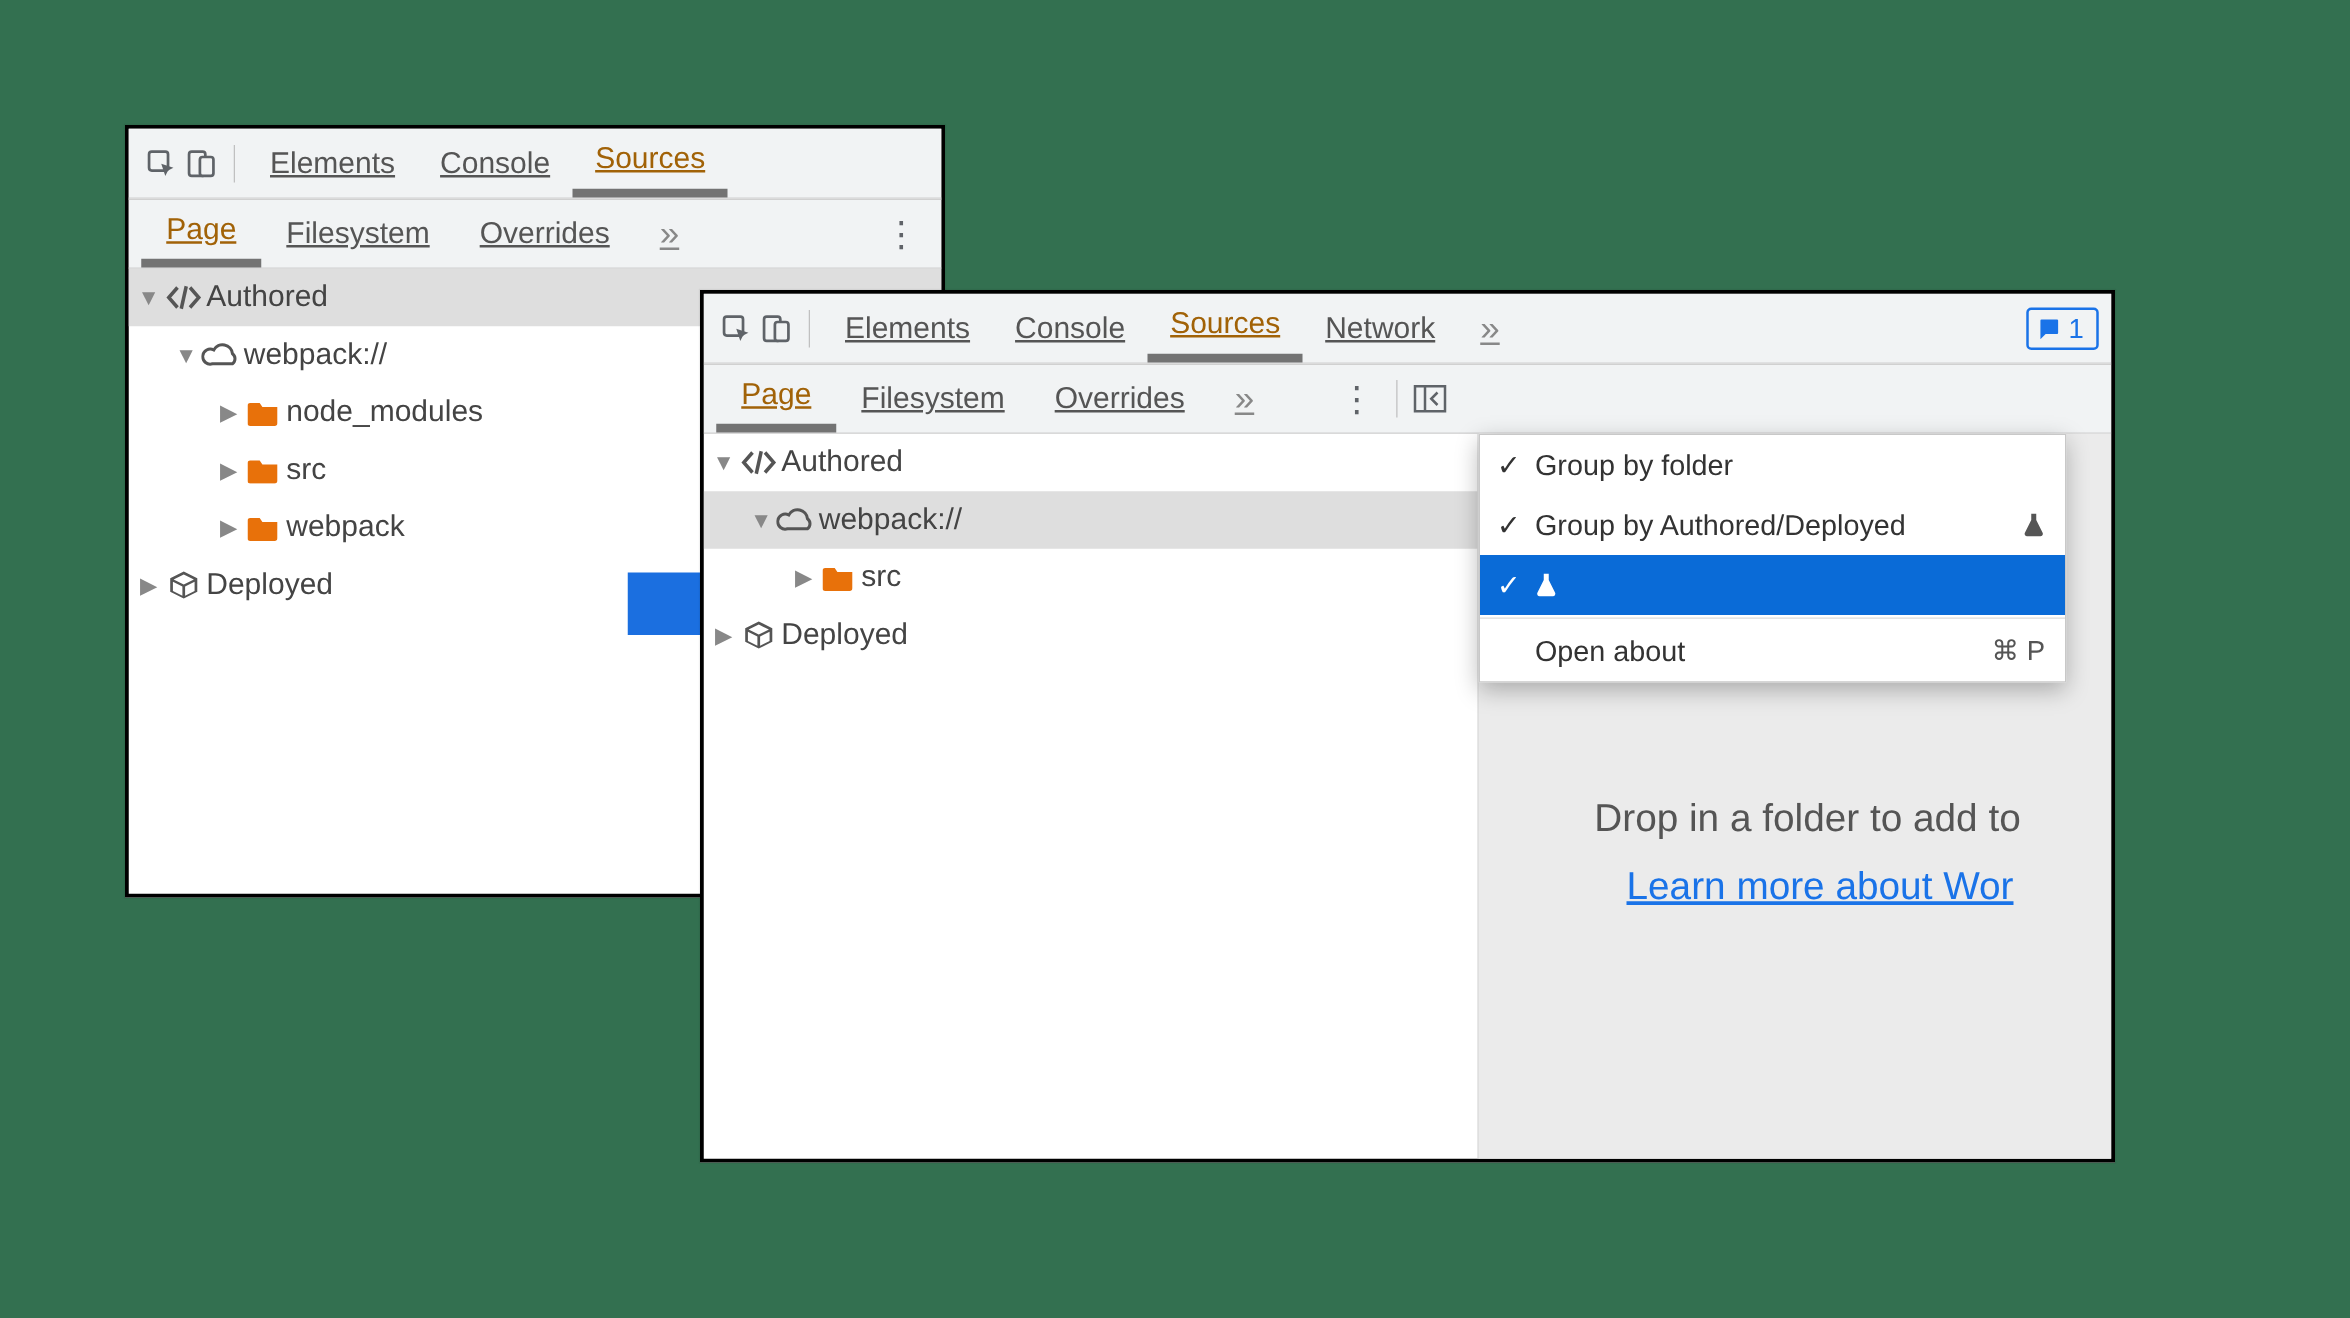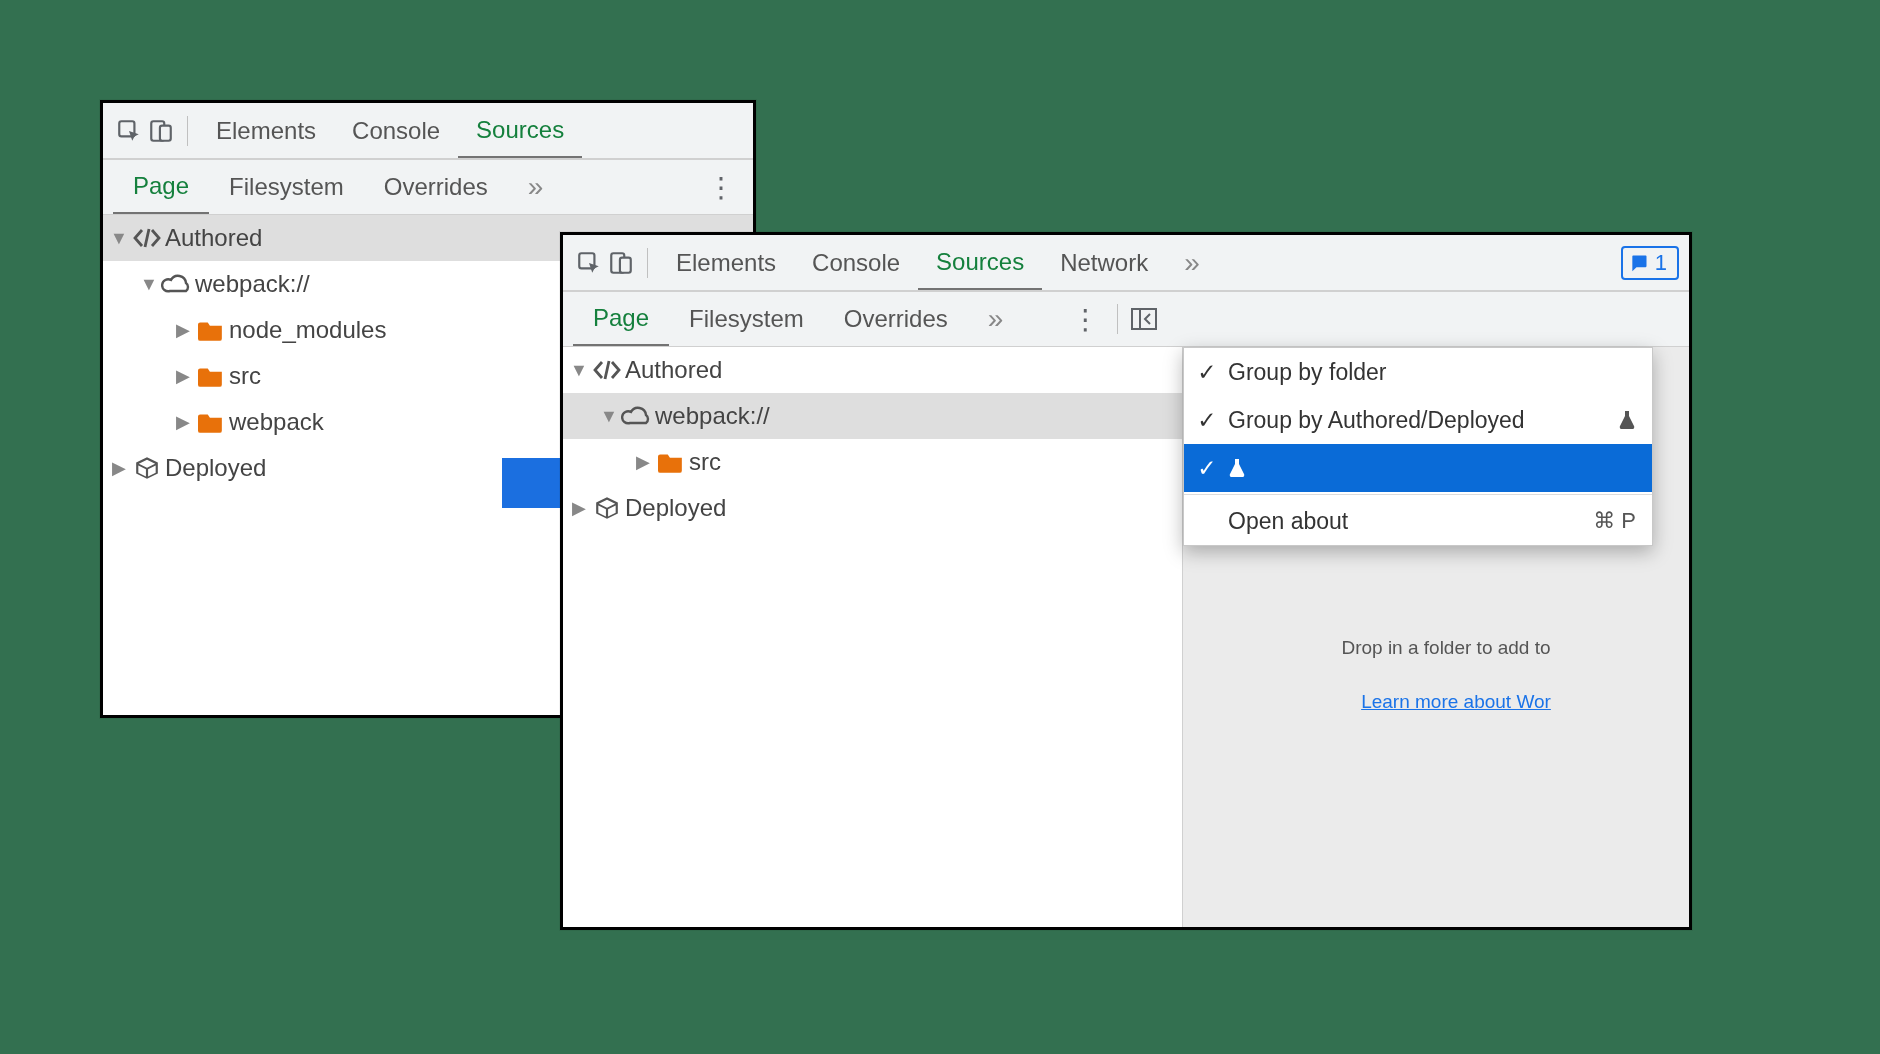--- a/index.html
+++ b/index.html
@@ -31,24 +31,25 @@
     font-size: 24px;
     color: #555;
   }
   .subtab-bar { border-top: 1px solid #d0d0d0; }
   .tab-item {
     padding: 0 18px;
     height: 100%;
     display: flex;
     align-items: center;
     cursor: pointer;
+    text-decoration: underline;
   }
   .tab-item.active {
-    color: #15803d;
-    border-bottom: 2px solid #737373;
+    color: #a16207;
+    border-bottom: 7px solid #737373;
     font-weight: 500;
   }
   .subtab-bar .tab-item { padding: 10px 20px; font-size: 24px; }
   .spacer { flex: 1; }
 
   .icon-btn { width: 32px; display:flex; align-items:center; justify-content:center; color:#5f6368; }
 
   
   .tree { font-size: 24px; line-height: 1.9; color:#444; }
   .row { display:flex; align-items:center; height: 46px; padding-left: 6px; }
@@ -101,21 +102,21 @@
   }
   .context-menu .mi .chk { width:22px; text-align:center; }
   .context-menu .mi .txt { flex:1; }
   .context-menu .mi.hl { background:#0a6bd7; color:#fff; }
   .context-menu .sep { height:1px; background:#dcdcdc; margin:2px 0; }
   .context-menu .shortcut { color:#555; font-size:22px; }
 
   .workspace-hint {
     position:absolute;
     color:#555;
-    font-size:19px;
+    font-size:31px;
   }
   .workspace-link { color:#1a73e8; text-decoration: underline; }
 
   
   .big-arrow {
     position:absolute;
     width: 150px;
     height: 120px;
   }
 </style>

